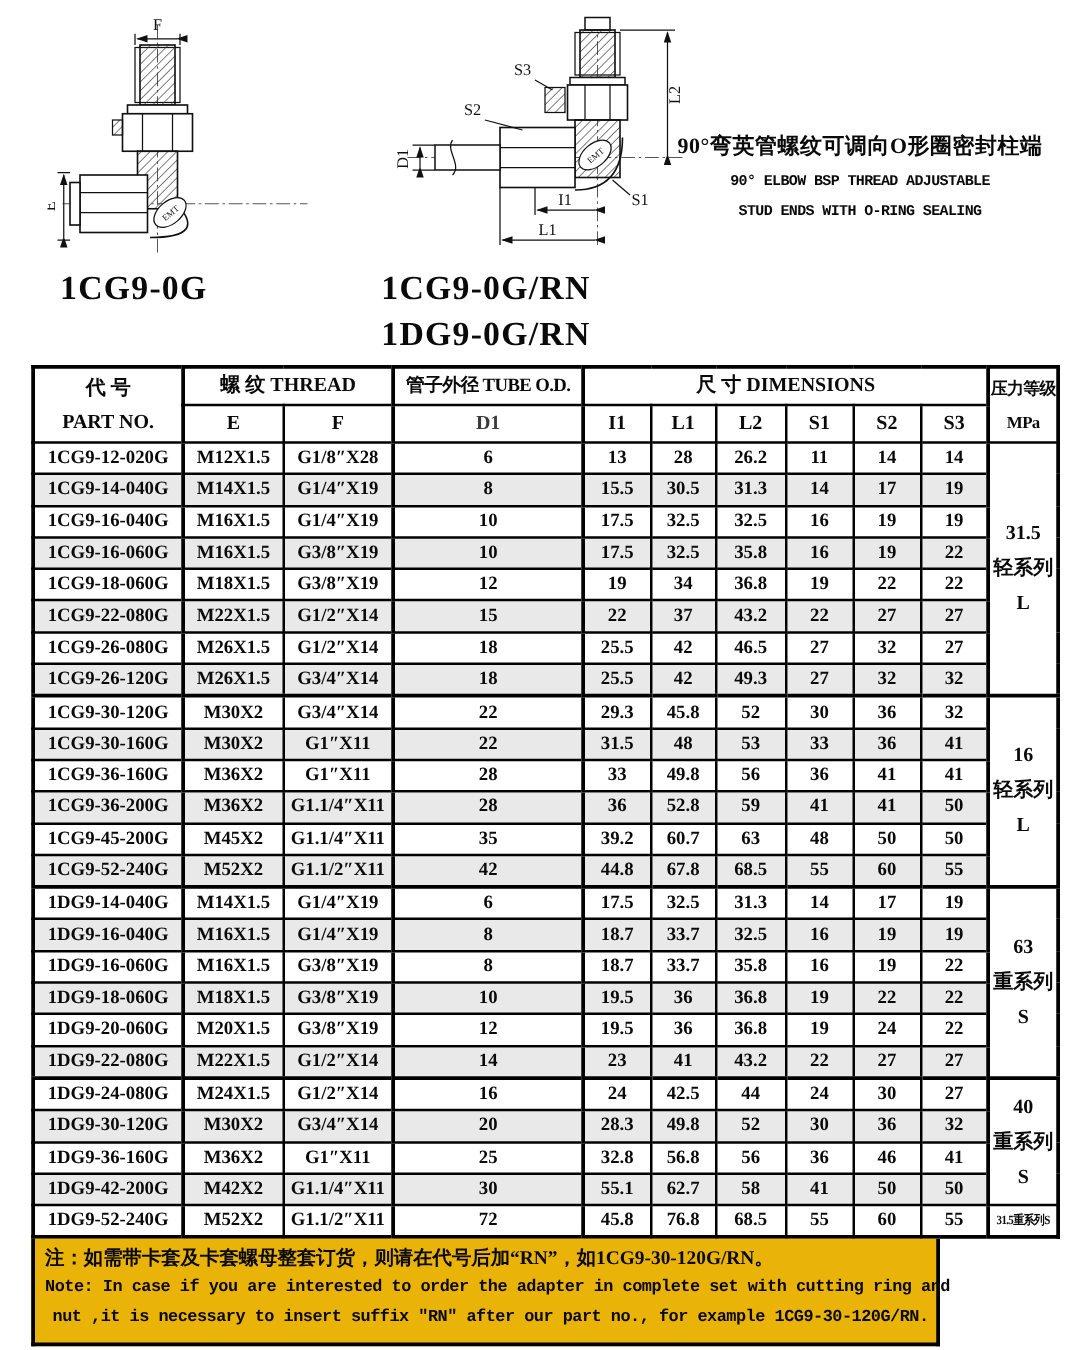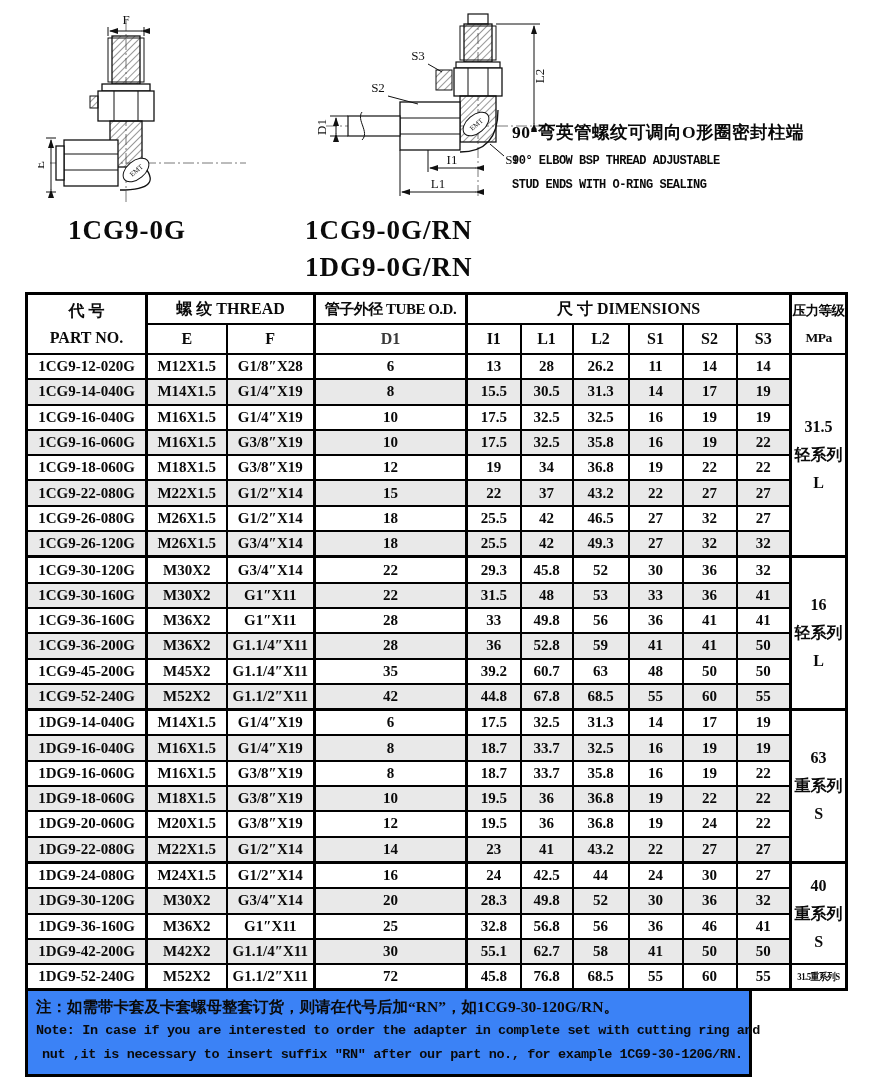--- a/index.html
+++ b/index.html
@@ -5,24 +5,24 @@
   html,body{margin:0;padding:0;background:#fff;}
   .page{position:relative;width:870px;height:1080px;background:#fff;overflow:hidden;
         font-family:"Liberation Serif",serif;color:#0a0a0a;}
   
   .fig{position:absolute;}
   .fig-left{left:38px;top:12px;}
   .fig-right{left:278px;top:8px;}
   svg text{font-family:"Liberation Serif",serif;fill:#111;}
   .models{position:absolute;font-size:27px;font-weight:bold;letter-spacing:1px;
           line-height:37px;font-family:"Liberation Serif",serif;}
-  .models-left{left:68px;top:212px;}
+  .models-left{left:48px;top:212px;}
   .models-right{left:305px;top:212px;font-family:Liberation Serif, serif;}
   
-  .titleblock{position:absolute;right:6px;top:120px;width:352px;text-align:left;}
+  .titleblock{position:absolute;right:6px;top:104px;width:352px;text-align:center;}
   .title-cn{font-size:17.5px;font-weight:bold;letter-spacing:0.5px;}
   .title-en{font-family:"Liberation Mono",monospace;font-size:12px;font-weight:bold;
             margin-top:10px;letter-spacing:-0.5px;}
   
   .table-wrap{position:absolute;left:25px;top:292px;width:727px;}
   table{border-collapse:collapse;border:3px solid #000;table-layout:fixed;width:820px;}
   th,td{border:2px solid #000;text-align:center;font-weight:bold;padding:0;overflow:hidden;
         font-family:"Liberation Serif",serif;}
   thead th{height:28px;font-size:16px;line-height:1.1;background:#fff;}
   thead th.two-line div{line-height:27px;}
@@ -31,21 +31,21 @@
   thead th.light{font-weight:600;color:#3a3a3a;}
   tbody td{height:23.3px;font-size:15px;line-height:23px;}
   .vsep{border-right:3px solid #000;}
   tr.stripe td{background:#e9e9e9;}
   tr.thick-top td{border-top:3px solid #000;}
   td.mpa{background:#fff !important;font-size:16px;}
   td.mpa div{line-height:28px;}
   td.mpa-small div{font-size:10px;line-height:14px;letter-spacing:-0.6px;
                    transform:scaleX(0.88);transform-origin:center;white-space:nowrap;}
   
-  .notes{border:3px solid #000;border-top:none;padding:3px 8px 7px 8px;background:#3b82f6;}
+  .notes{border:3px solid #000;border-top:none;padding:3px 8px 7px 8px;background:#eab308;}
   .notes .cn{font-size:15.5px;font-weight:bold;line-height:25px;}
   .notes .en{font-family:"Liberation Mono",monospace;font-size:13.5px;font-weight:bold;
              line-height:24px;letter-spacing:-0.4px;white-space:nowrap;}
   .notes .en2{padding-left:6px;}
 </style>
 </head>
 <body>
 
 <div class="page">
 

